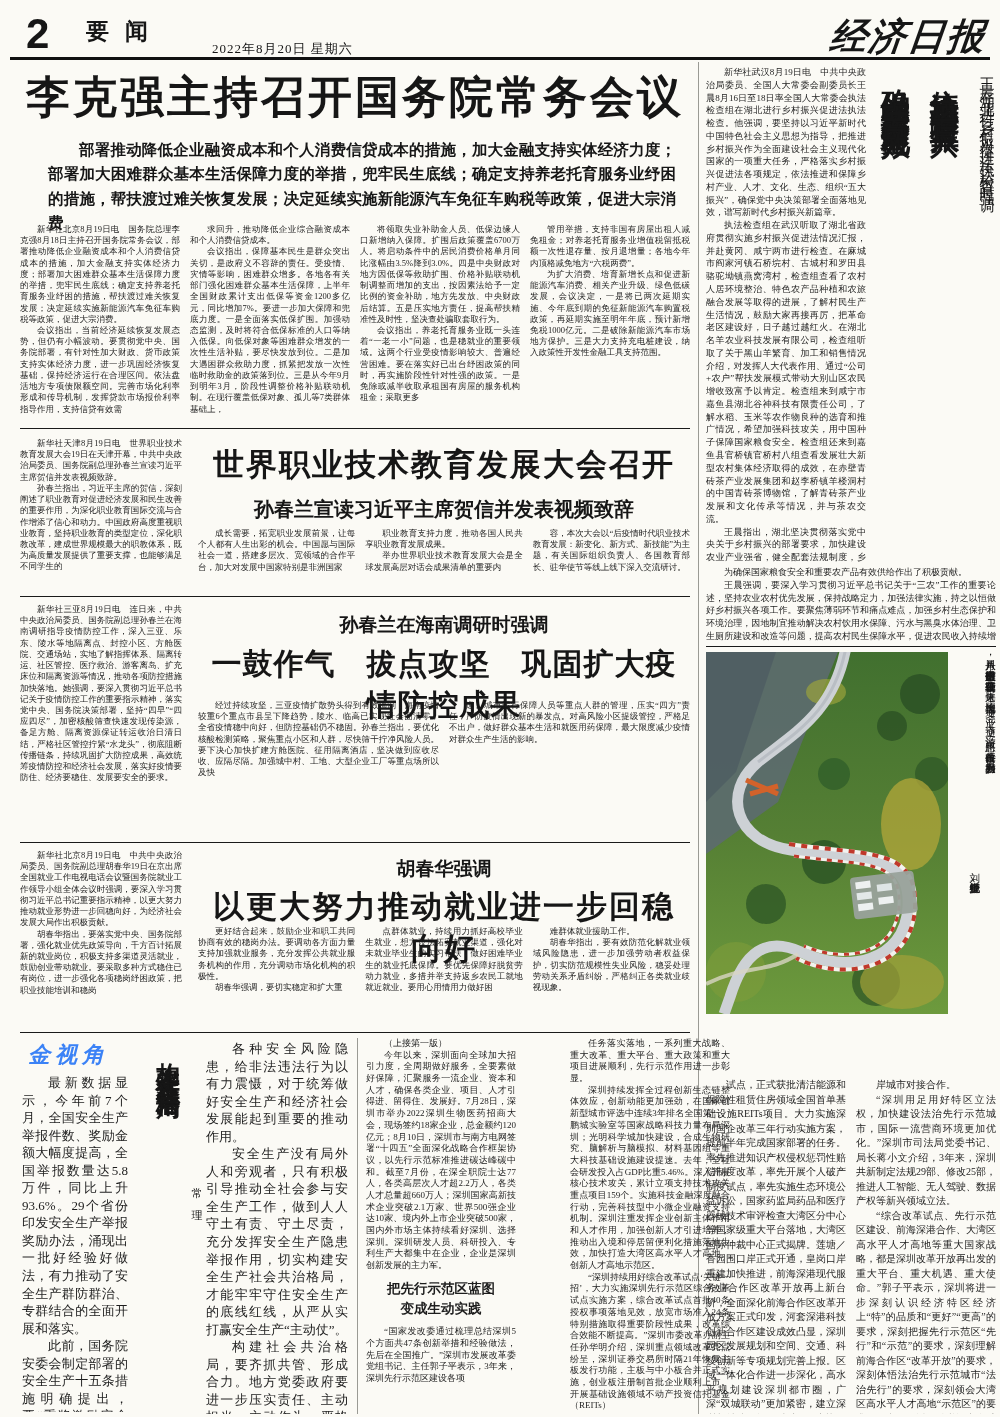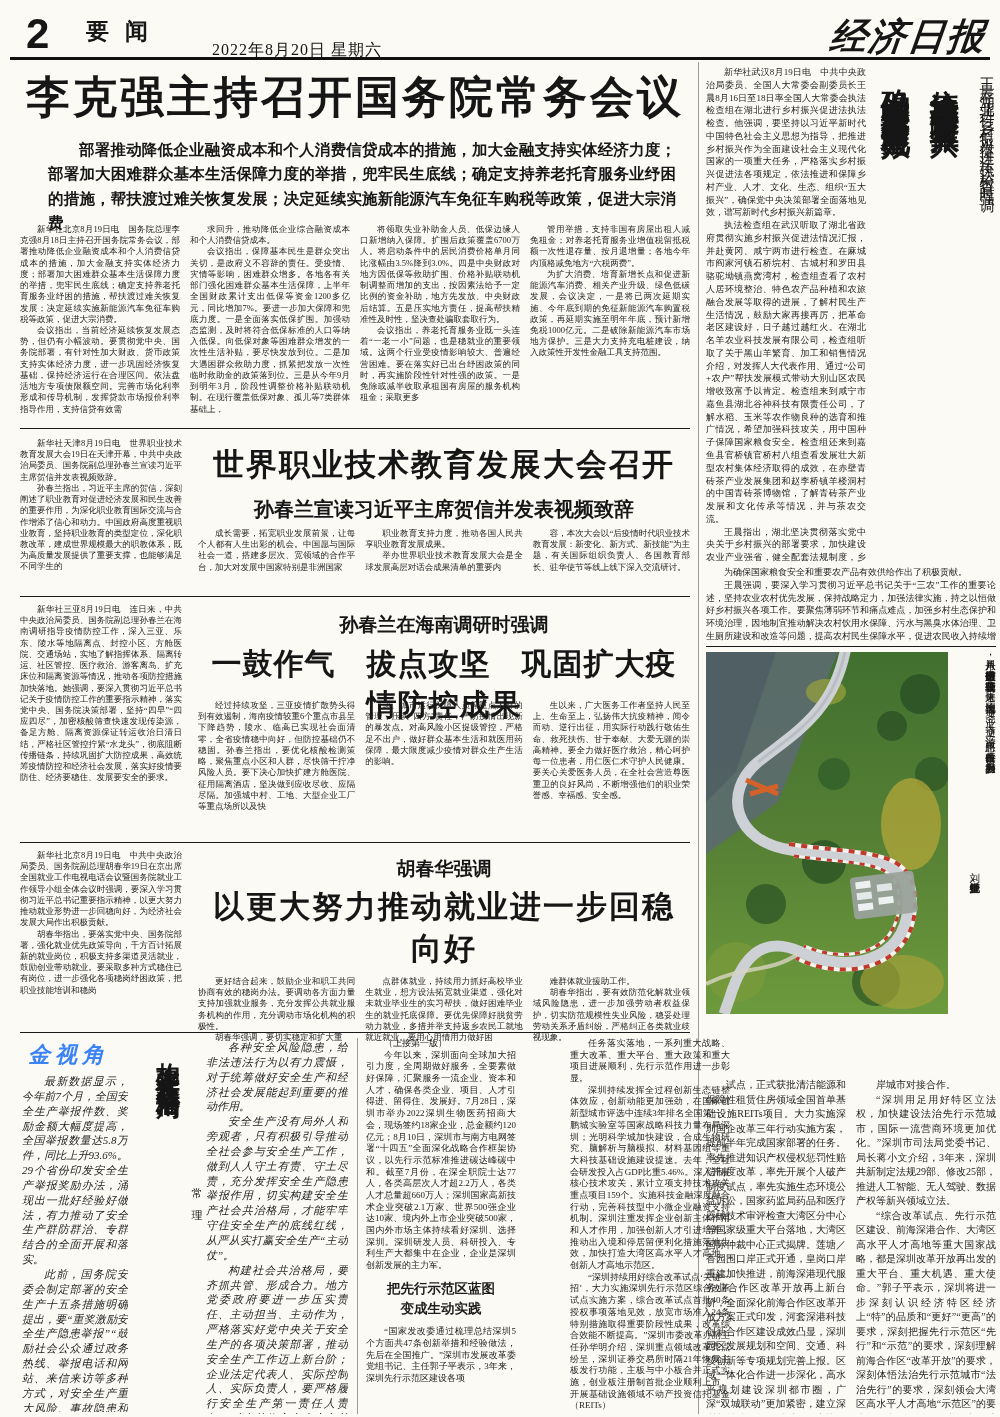--- a/index.html
+++ b/index.html
@@ -5,21 +5,21 @@
   html,body{margin:0;padding:0;background:#e8e6df;}
   .page{position:relative;width:1000px;height:1417px;margin:0 auto;background:#fbfaf5;
         font-family:"Liberation Serif","DejaVu Serif",serif;color:#161616;overflow:hidden;}
   .abs{position:absolute;}
   .sans{font-family:"Liberation Sans","DejaVu Sans",sans-serif;}
   .hrule{position:absolute;background:#1a1a1a;height:1px;}
   .vrule{position:absolute;background:#9a9a94;width:1px;}
   
   .pgnum{left:26px;top:10px;font-size:42px;font-weight:900;}
   .section{left:86px;top:16px;font-size:23px;font-weight:700;letter-spacing:16px;}
-  .date{left:212px;top:40px;font-size:16px;letter-spacing:1px;}
+  .date{left:212px;top:40px;font-size:13px;letter-spacing:1px;}
   .masthead{right:14px;top:12px;font-size:37px;font-weight:700;font-style:italic;
             transform:skewX(-6deg);letter-spacing:2px;}
   .headrule{left:10px;top:57px;width:980px;height:3px;background:#111;position:absolute;}
   
   .col{overflow:hidden;text-align:justify;font-size:8.5px;line-height:1.32;color:#1d1d1d;}
   .col p{margin:0;text-indent:2em;}
   .flexrow{display:flex;gap:10px;}
   .flexrow .col{flex:1;}
   
   .lead-headline{left:20px;top:68px;width:670px;text-align:center;font-size:44px;
@@ -37,41 +37,41 @@
   .sun-col1{left:20px;top:604px;width:162px;height:232px;}
   .sun-kicker{left:198px;top:612px;width:492px;text-align:center;font-size:19px;font-weight:700;}
   .sun-head{left:198px;top:644px;width:492px;text-align:center;font-size:30px;
             font-weight:900;letter-spacing:1px;}
   .sun-body{left:198px;top:700px;width:492px;height:136px;}
   
   .hu-col1{left:20px;top:850px;width:162px;height:176px;}
   .hu-kicker{left:198px;top:856px;width:492px;text-align:center;font-size:19px;font-weight:700;}
   .hu-head{left:198px;top:886px;width:492px;text-align:center;font-size:31px;
            font-weight:900;letter-spacing:2px;}
-  .hu-body{left:198px;top:976px;width:492px;height:80px;}
+  .hu-body{left:198px;top:926px;width:492px;height:80px;justify-content:flex-end;}
   
   .wc-col1{left:706px;top:66px;width:160px;height:496px;font-size:9px;line-height:1.42;}
   .wc-headblock{left:868px;top:66px;width:128px;height:498px;writing-mode:vertical-rl;}
   .wc-kicker{font-size:15px;letter-spacing:6px;margin-block-end:12px;font-weight:500;}
   .wc-h1{font-size:29px;font-weight:900;letter-spacing:3px;margin-block-end:9px;}
   .wc-h2{font-size:29px;font-weight:900;letter-spacing:3px;}
   .wc-bottom{left:706px;top:566px;width:290px;height:76px;font-size:9px;line-height:1.42;}
   
   .photo{left:706px;top:652px;width:242px;height:362px;}
   .photo svg{display:block;}
   .photo-caption{left:950px;top:652px;width:48px;height:362px;writing-mode:vertical-rl;
                  font-size:10.5px;line-height:1.5;}
   .cap-credit{padding-inline-start:212px;}
   
   .br-cols{left:706px;top:1030px;width:290px;height:384px;}
   .br-cols .col{font-size:10px;line-height:1.45;margin-top:48px;}
   
   .jin-label{left:28px;top:1040px;font-size:22px;font-weight:700;font-style:italic;
              letter-spacing:5px;color:#3b82f6;}
-  .jin-col{font-style:italic;font-size:11px;line-height:1.35;}
+  .jin-col{font-size:13px;line-height:1.35;}
   .jin-col1{left:22px;top:1074px;width:106px;height:338px;}
   .jin-col2{left:206px;top:1040px;width:142px;height:374px;}
   .jin-headblock{left:134px;top:1044px;width:50px;height:362px;writing-mode:vertical-rl;
                  font-size:24px;font-weight:900;letter-spacing:3px;}
   .jin-author{left:188px;top:1178px;width:16px;height:60px;writing-mode:vertical-rl;
               font-size:11px;letter-spacing:6px;}
   
   .sz-col{font-size:9px;line-height:1.3;}
   .sz-col1{left:366px;top:1038px;width:150px;height:376px;}
   .sz-col2{left:528px;top:1038px;width:160px;height:376px;margin-left:42px;}
@@ -135,23 +135,20 @@
       <p>新华社三亚8月19日电　连日来，中共中央政治局委员、国务院副总理孙春兰在海南调研指导疫情防控工作，深入三亚、乐东、陵水等地隔离点、封控小区、方舱医院、交通场站，实地了解指挥体系、隔离转运、社区管控、医疗救治、游客离岛、扩充床位和隔离资源等情况，推动各项防控措施加快落地。她强调，要深入贯彻习近平总书记关于疫情防控工作的重要指示精神，落实党中央、国务院决策部署，坚持“四早”“四应四尽”，加密核酸筛查快速发现传染源，备足方舱、隔离资源保证转运收治日清日结，严格社区管控拧紧“水龙头”，彻底阻断传播链条，持续巩固扩大防控成果，高效统筹疫情防控和经济社会发展，落实好疫情要防住、经济要稳住、发展要安全的要求。</p>
     </div>
   <div class="abs sun-kicker">孙春兰在海南调研时强调</div>
   <div class="abs sun-head sans">一鼓作气　拔点攻坚　巩固扩大疫情防控成果</div>
   <div class="abs sun-body flexrow">
     <div class="col">
         <p>经过持续攻坚，三亚疫情扩散势头得到有效遏制，海南疫情较重6个重点市县呈下降趋势，陵水、临高已实现社会面清零，全省疫情稳中向好，但防控基础仍不稳固。孙春兰指出，要优化核酸检测策略，聚焦重点小区和人群，尽快筛干拧净风险人员。要下决心加快扩建方舱医院、征用隔离酒店，坚决做到应收尽收、应隔尽隔。加强城中村、工地、大型企业工厂等重点场所以及快</p>
       </div>
     <div class="col">
         <p>递、城市运行保障人员等重点人群的管理，压实“四方”责任，严防疫情出现新的暴发点。对高风险小区提级管控，严格足不出户，做好群众基本生活和就医用药保障，最大限度减少疫情对群众生产生活的影响。</p>
-      </div>
-    <div class="col">
-        <p>生以来，广大医务工作者坚持人民至上、生命至上，弘扬伟大抗疫精神，闻令而动、逆行出征，用实际行动践行敬佑生命、救死扶伤、甘于奉献、大爱无疆的崇高精神。要全力做好医疗救治，精心呵护每一位患者，用仁医仁术守护人民健康。要关心关爱医务人员，在全社会营造尊医重卫的良好风尚，不断增强他们的职业荣誉感、幸福感、安全感。</p>
       </div>
   </div>
   <div class="hrule" style="left:20px;top:842px;width:670px;"></div>
 
   <div class="abs hu-col1 col">
       <p>新华社北京8月19日电　中共中央政治局委员、国务院副总理胡春华19日在京出席全国就业工作电视电话会议暨国务院就业工作领导小组全体会议时强调，要深入学习贯彻习近平总书记重要指示精神，以更大努力推动就业形势进一步回稳向好，为经济社会发展大局作出积极贡献。</p>
       <p>胡春华指出，要落实党中央、国务院部署，强化就业优先政策导向，千方百计拓展新的就业岗位，积极支持多渠道灵活就业，鼓励创业带动就业。要采取多种方式稳住已有岗位，进一步强化各项稳岗纾困政策，把职业技能培训和稳岗</p>
     </div>
   <div class="abs hu-kicker">胡春华强调</div>
   <div class="abs hu-head sans">以更大努力推动就业进一步回稳向好</div>

